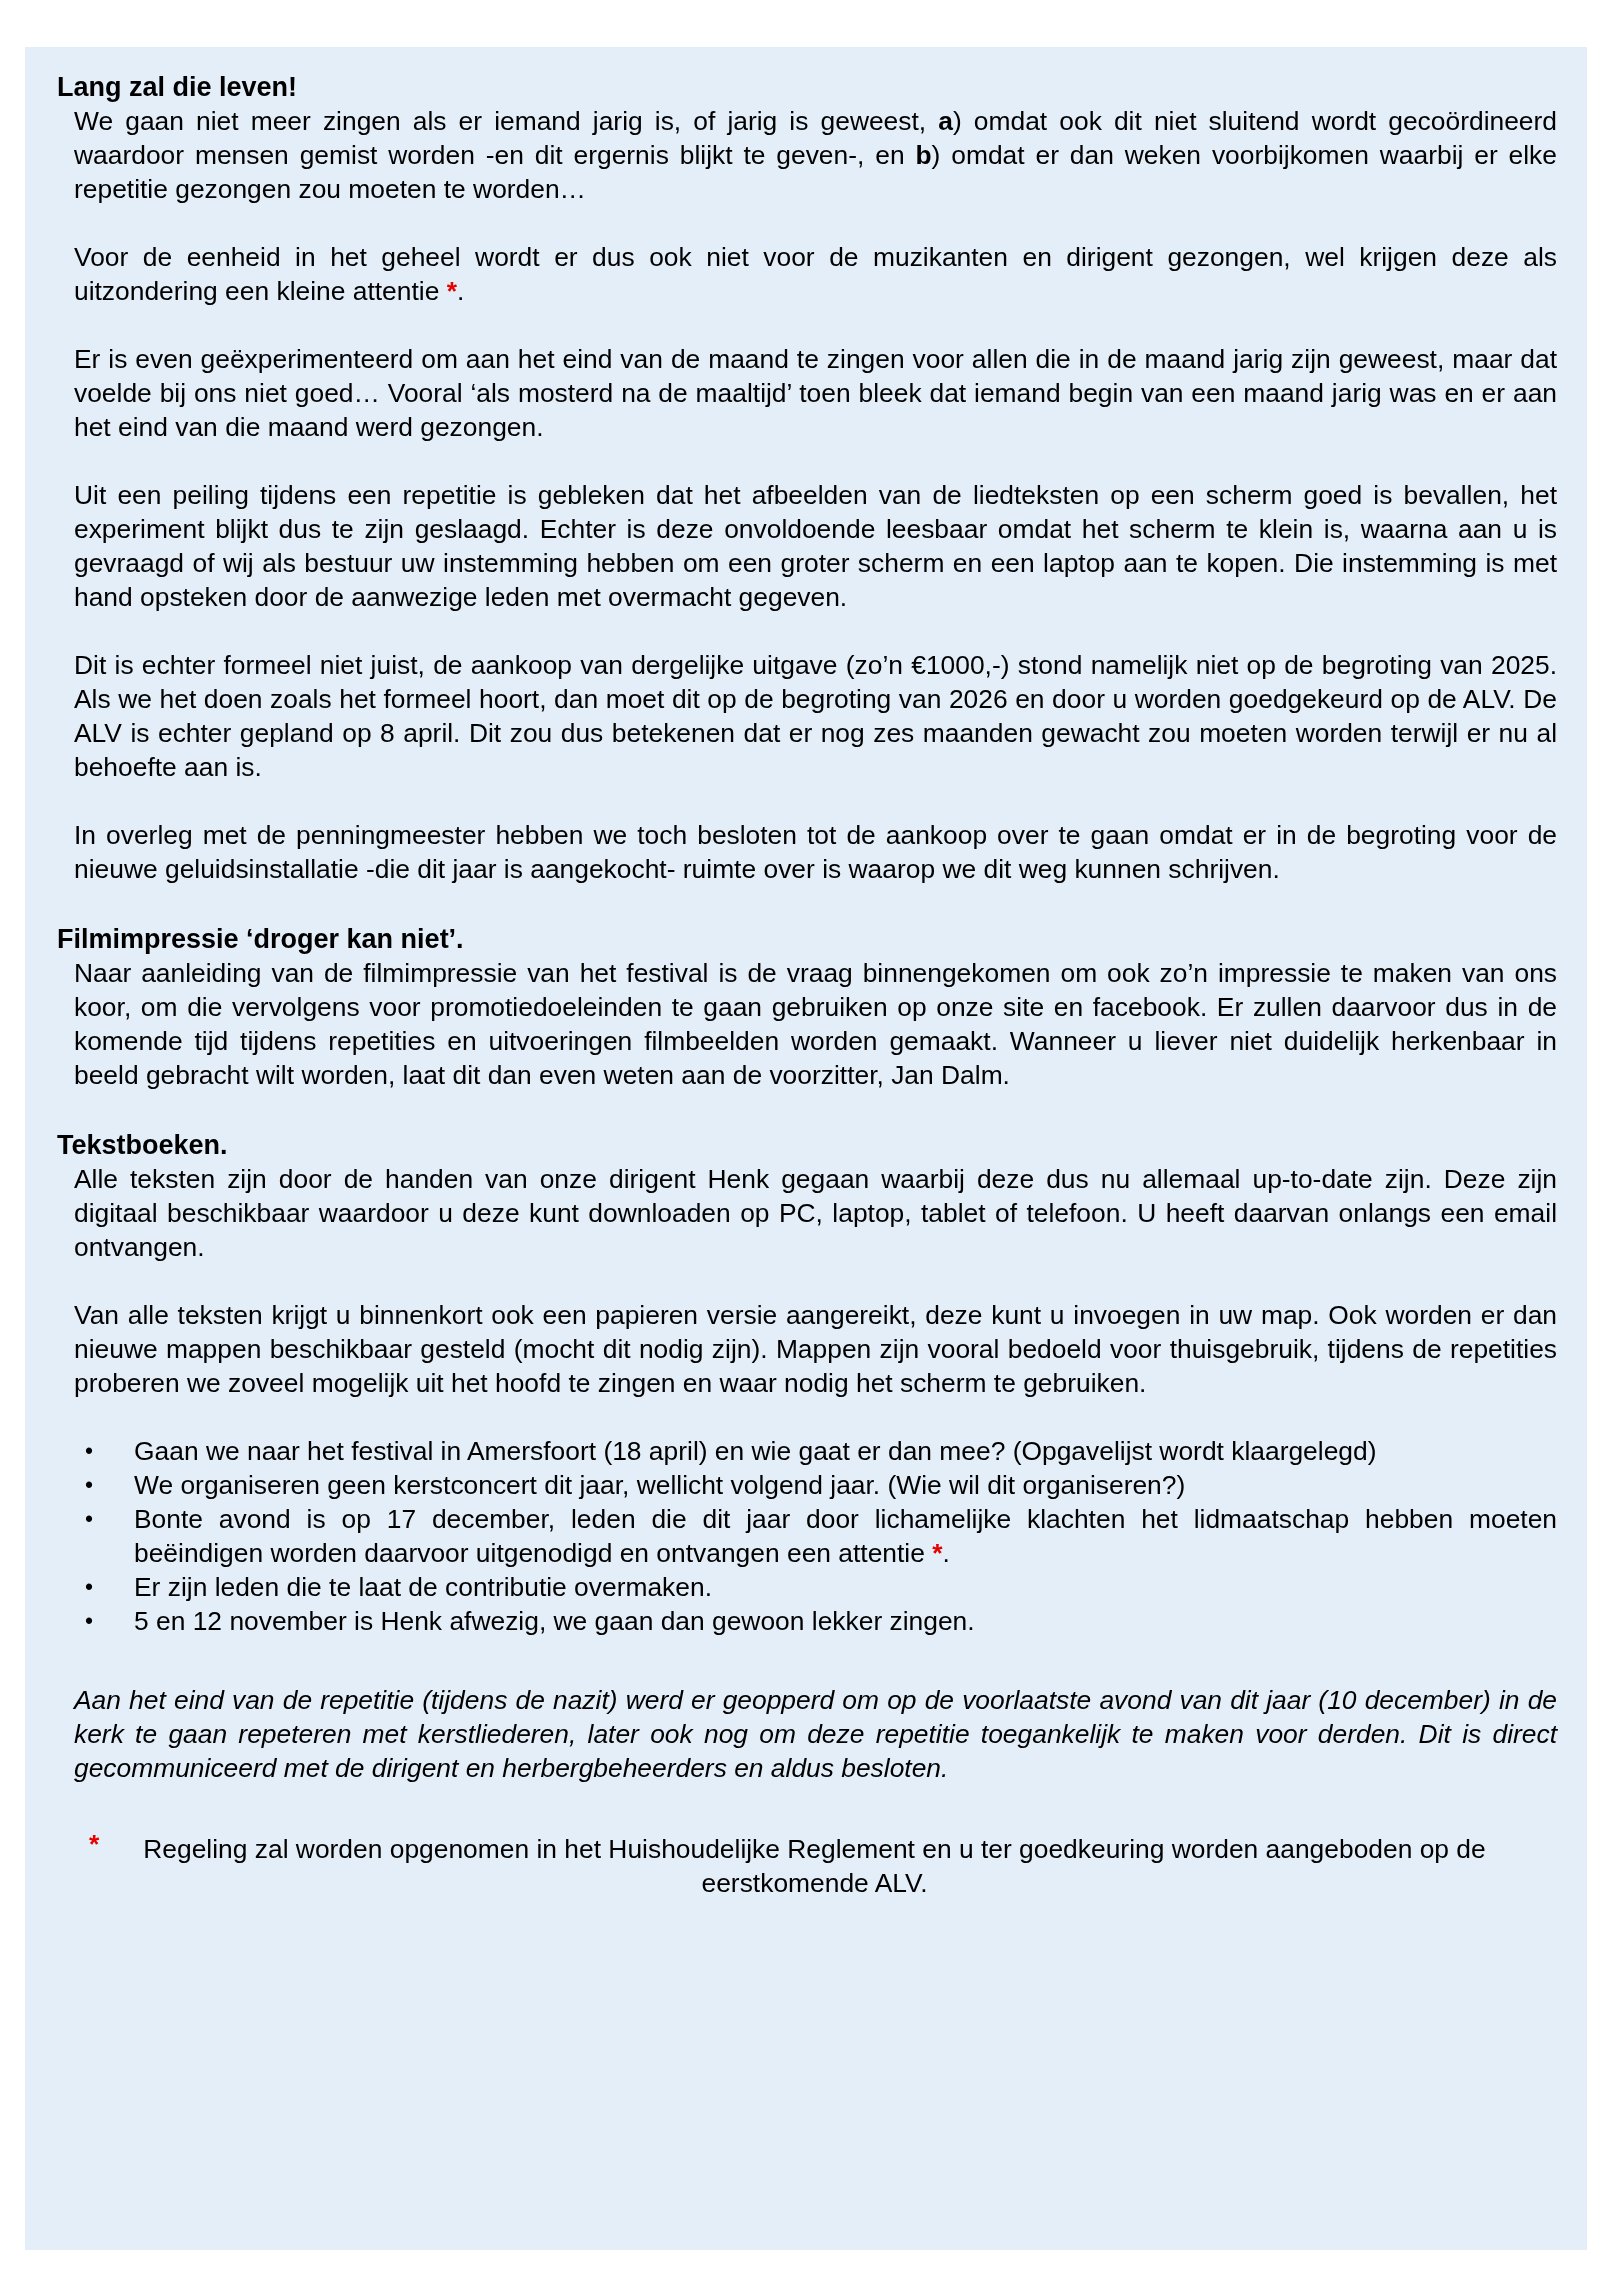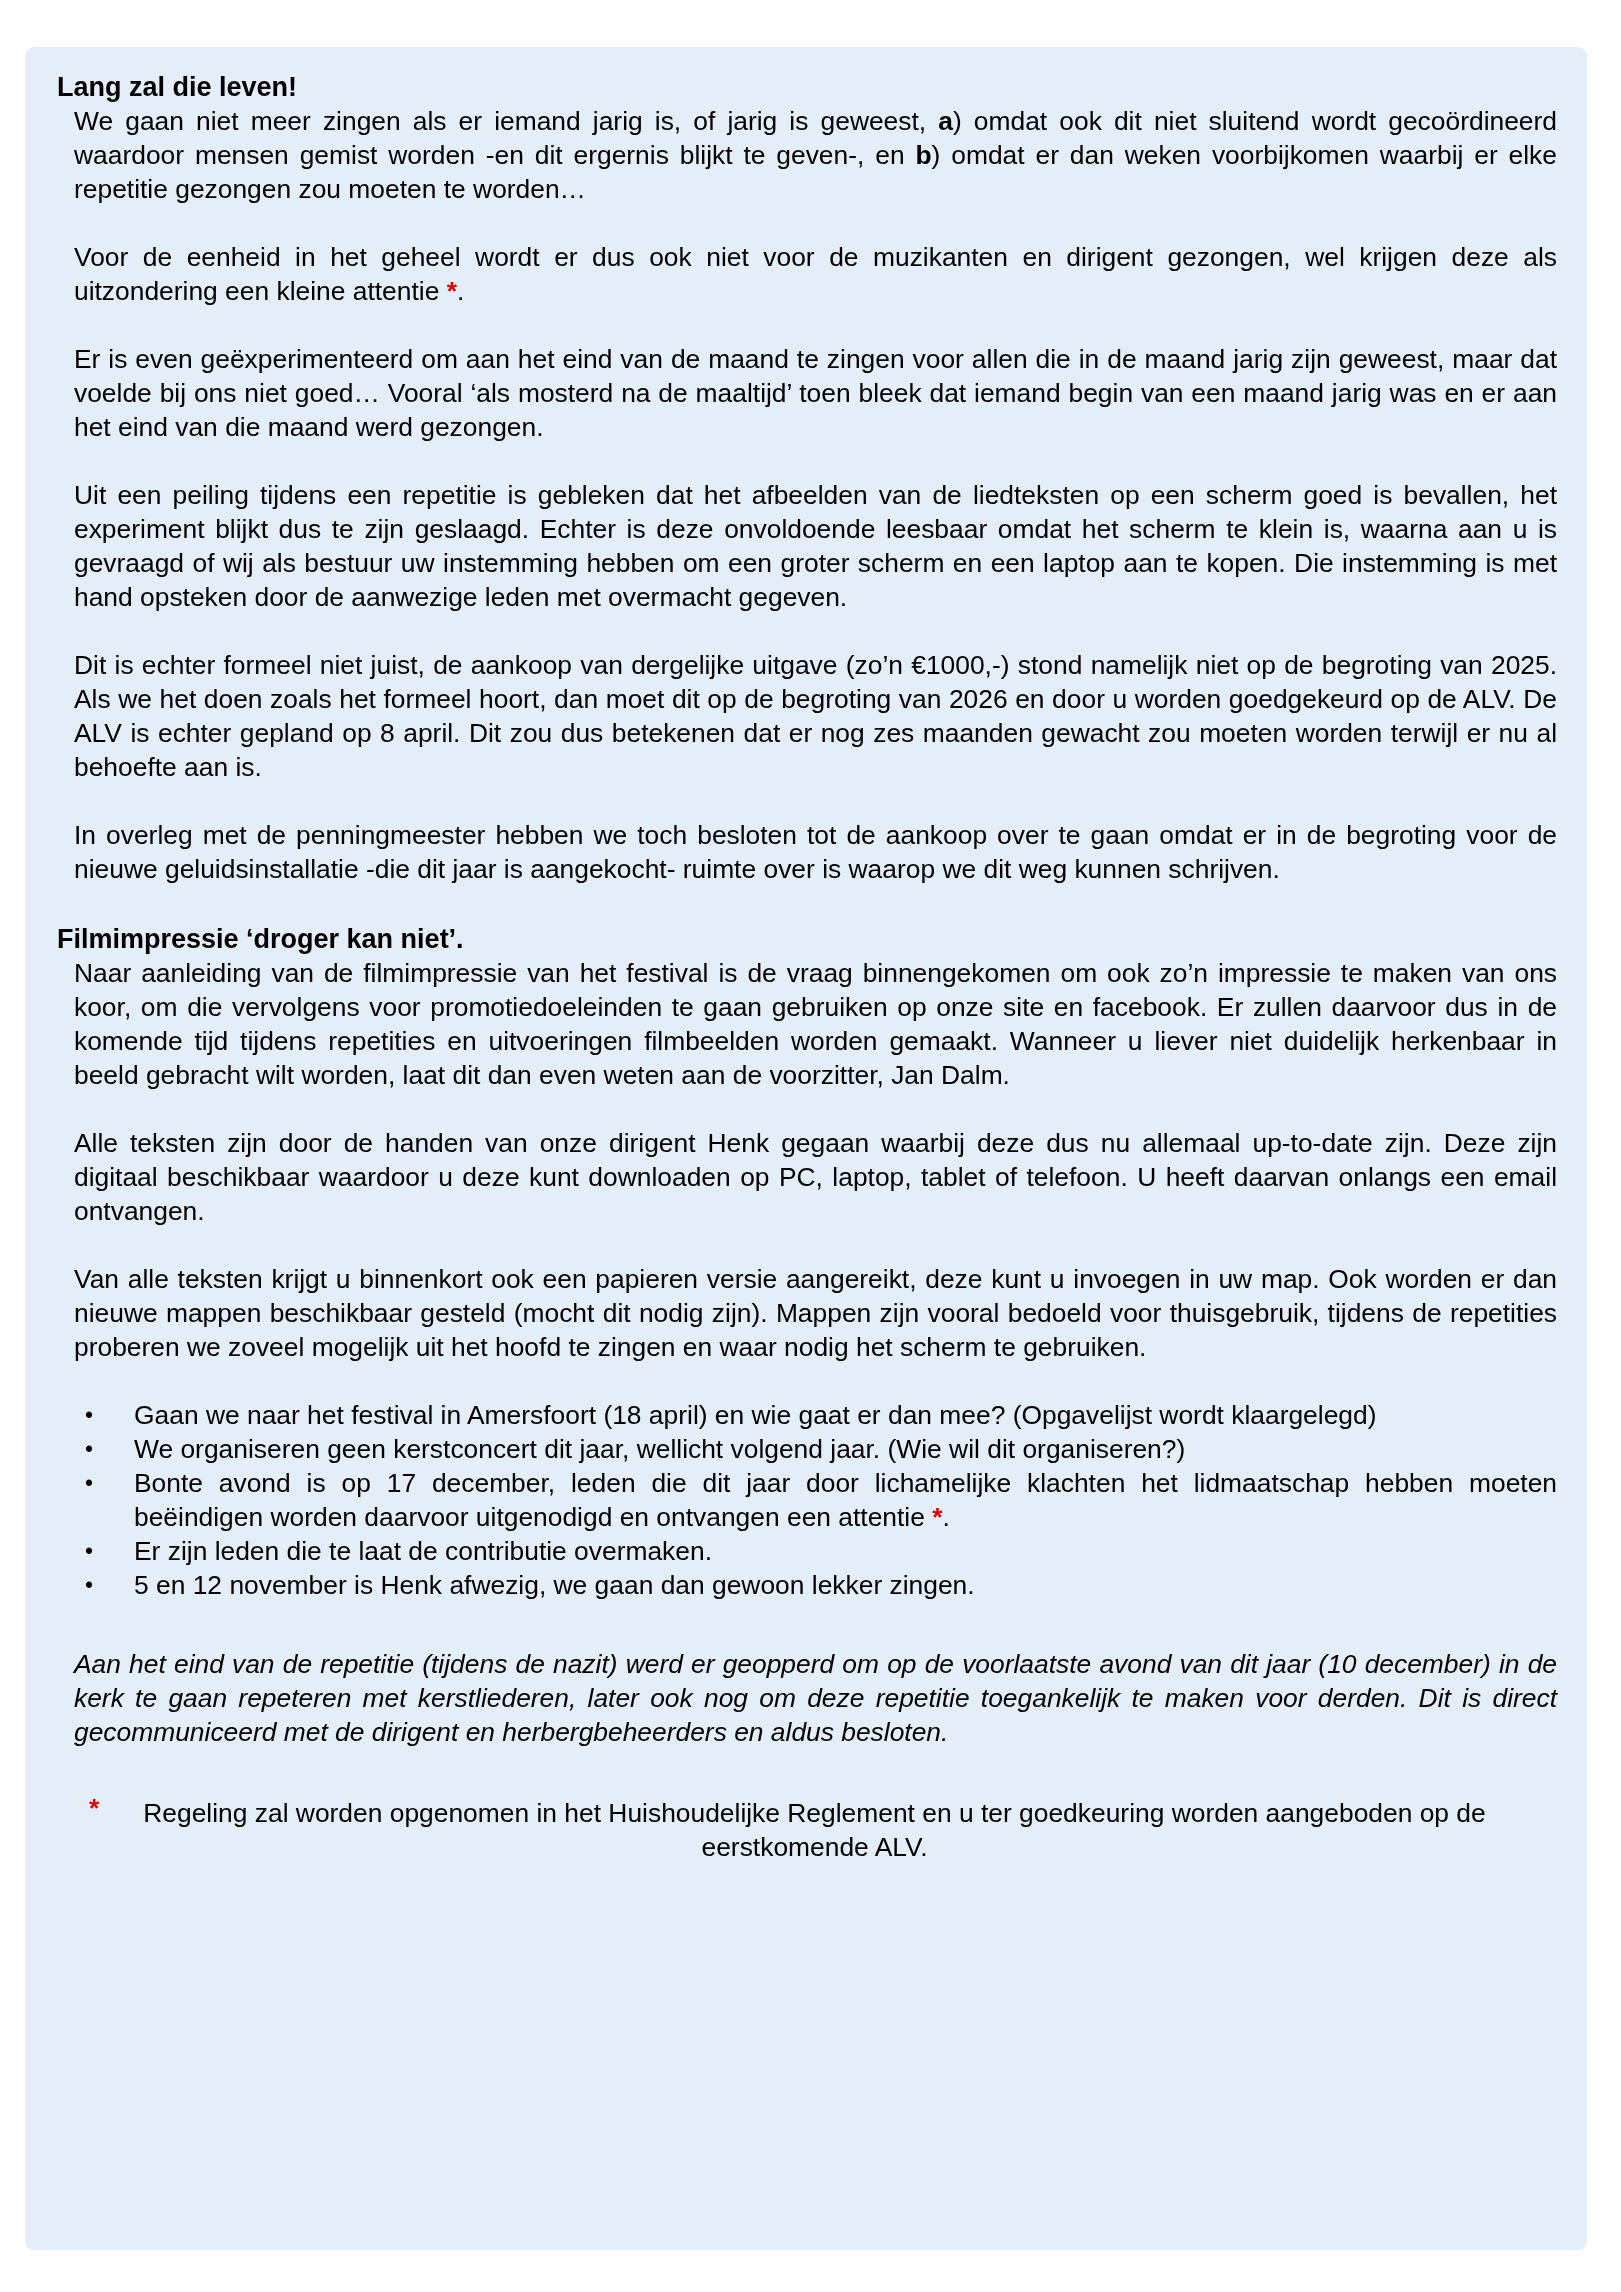--- a/index.html
+++ b/index.html
@@ -14,21 +14,20 @@
   .page-panel {
     position: absolute;
     left: 25px;
     top: 47px;
     width: 1562px;
     height: 2203px;
     background: #e4eef8;
     box-sizing: border-box;
     padding: 23px 30px 0 32px;
     overflow: hidden;
-    border-radius: 9px;
   }
   .content {
     font-size: 26.4px;
     line-height: 34px;
   }
   .content h2 {
     font-size: 27px;
     line-height: 34px;
     font-weight: 700;
     margin: 36px 0 0 0;
@@ -90,20 +89,21 @@
   <div class="content">
       <h2>Lang zal die leven!</h2>
       <p class="para"><span>We gaan niet meer zingen als er iemand jarig is, of jarig is geweest, </span><span class="seg-bold">a</span><span>) omdat ook dit niet sluitend wordt gecoördineerd waardoor mensen gemist worden -en dit ergernis blijkt te geven-, en </span><span class="seg-bold">b</span><span>) omdat er dan weken voorbijkomen waarbij er elke repetitie gezongen zou moeten te worden…</span></p>
       <p class="para"><span>Voor de eenheid in het geheel wordt er dus ook niet voor de muzikanten en dirigent gezongen, wel krijgen deze als uitzondering een kleine attentie </span><span class="seg-red">*</span><span>.</span></p>
       <p class="para"><span>Er is even geëxperimenteerd om aan het eind van de maand te zingen voor allen die in de maand jarig zijn geweest, maar dat voelde bij ons niet goed… Vooral ‘als mosterd na de maaltijd’ toen bleek dat iemand begin van een maand jarig was en er aan het eind van die maand werd gezongen.</span></p>
       <p class="para"><span>Uit een peiling tijdens een repetitie is gebleken dat het afbeelden van de liedteksten op een scherm goed is bevallen, het experiment blijkt dus te zijn geslaagd. Echter is deze onvoldoende leesbaar omdat het scherm te klein is, waarna aan u is gevraagd of wij als bestuur uw instemming hebben om een groter scherm en een laptop aan te kopen. Die instemming is met hand opsteken door de aanwezige leden met overmacht gegeven.</span></p>
       <p class="para"><span>Dit is echter formeel niet juist, de aankoop van dergelijke uitgave (zo’n €1000,-) stond namelijk niet op de begroting van 2025. Als we het doen zoals het formeel hoort, dan moet dit op de begroting van 2026 en door u worden goedgekeurd op de ALV. De ALV is echter gepland op 8 april. Dit zou dus betekenen dat er nog zes maanden gewacht zou moeten worden terwijl er nu al behoefte aan is.</span></p>
       <p class="para"><span>In overleg met de penningmeester hebben we toch besloten tot de aankoop over te gaan omdat er in de begroting voor de nieuwe geluidsinstallatie -die dit jaar is aangekocht- ruimte over is waarop we dit weg kunnen schrijven.</span></p>
       <h2>Filmimpressie ‘droger kan niet’.</h2>
       <p class="para"><span>Naar aanleiding van de filmimpressie van het festival is de vraag binnengekomen om ook zo’n impressie te maken van ons koor, om die vervolgens voor promotiedoeleinden te gaan gebruiken op onze site en facebook. Er zullen daarvoor dus in de komende tijd tijdens repetities en uitvoeringen filmbeelden worden gemaakt. Wanneer u liever niet duidelijk herkenbaar in beeld gebracht wilt worden, laat dit dan even weten aan de voorzitter, Jan Dalm.</span></p>
+      <h2>Tekstboeken.</h2>
       <p class="para"><span>Alle teksten zijn door de handen van onze dirigent Henk gegaan waarbij deze dus nu allemaal up-to-date zijn. Deze zijn digitaal beschikbaar waardoor u deze kunt downloaden op PC, laptop, tablet of telefoon. U heeft daarvan onlangs een email ontvangen.</span></p>
       <p class="para"><span>Van alle teksten krijgt u binnenkort ook een papieren versie aangereikt, deze kunt u invoegen in uw map. Ook worden er dan nieuwe mappen beschikbaar gesteld (mocht dit nodig zijn). Mappen zijn vooral bedoeld voor thuisgebruik, tijdens de repetities proberen we zoveel mogelijk uit het hoofd te zingen en waar nodig het scherm te gebruiken.</span></p>
       <ul class="bullets">
         <li>
           <span class="dot">•</span>
           <span class="li-text"><span>Gaan we naar het festival in Amersfoort (18 april) en wie gaat er dan mee? (Opgavelijst wordt klaargelegd)</span></span>
         </li>
         <li>
           <span class="dot">•</span>
           <span class="li-text"><span>We organiseren geen kerstconcert dit jaar, wellicht volgend jaar. (Wie wil dit organiseren?)</span></span>

